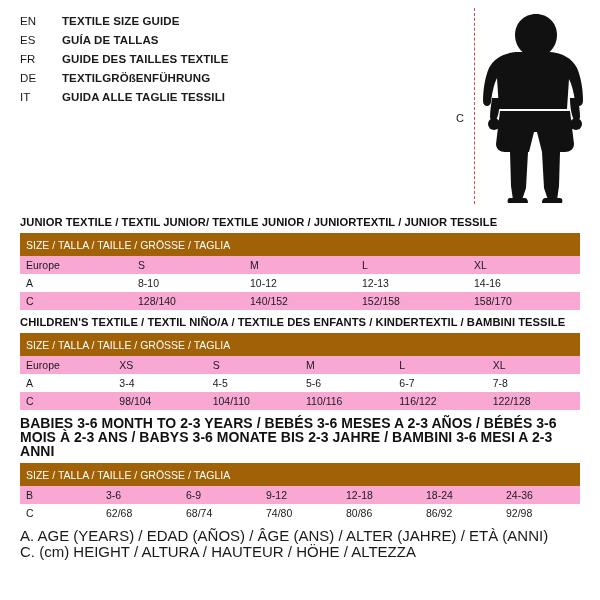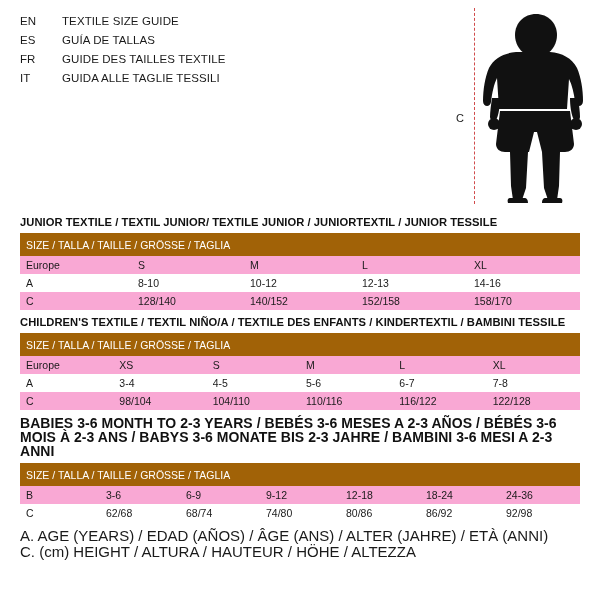--- a/index.html
+++ b/index.html
@@ -34,21 +34,21 @@
     font-size: 11.5px;
     line-height: 19px;
     letter-spacing: 0.1px;
   }
   .lang-code {
     width: 42px;
     flex: 0 0 42px;
     font-weight: 400;
   }
   .lang-title {
-    font-weight: 400;
+    font-weight: 700;
   }
 
   
   .figure-area {
     position: absolute;
     left: 440px;
     top: 8px;
     width: 150px;
     height: 200px;
   }
@@ -145,20 +145,24 @@
       <span class="lang-code">EN</span>
       <span class="lang-title">TEXTILE SIZE GUIDE</span>
     </div>
     <div class="lang-row">
       <span class="lang-code">ES</span>
       <span class="lang-title">GUÍA DE TALLAS</span>
     </div>
     <div class="lang-row">
       <span class="lang-code">FR</span>
       <span class="lang-title">GUIDE DES TAILLES TEXTILE</span>
+    </div>
+    <div class="lang-row">
+      <span class="lang-code">DE</span>
+      <span class="lang-title">TEXTILGRÖßENFÜHRUNG</span>
     </div>
     <div class="lang-row">
       <span class="lang-code">IT</span>
       <span class="lang-title">GUIDA ALLE TAGLIE TESSILI</span>
     </div>
   </div>
 
   <div class="figure-area">
     <div class="dash-line"></div>
     <div class="c-label">C</div>

